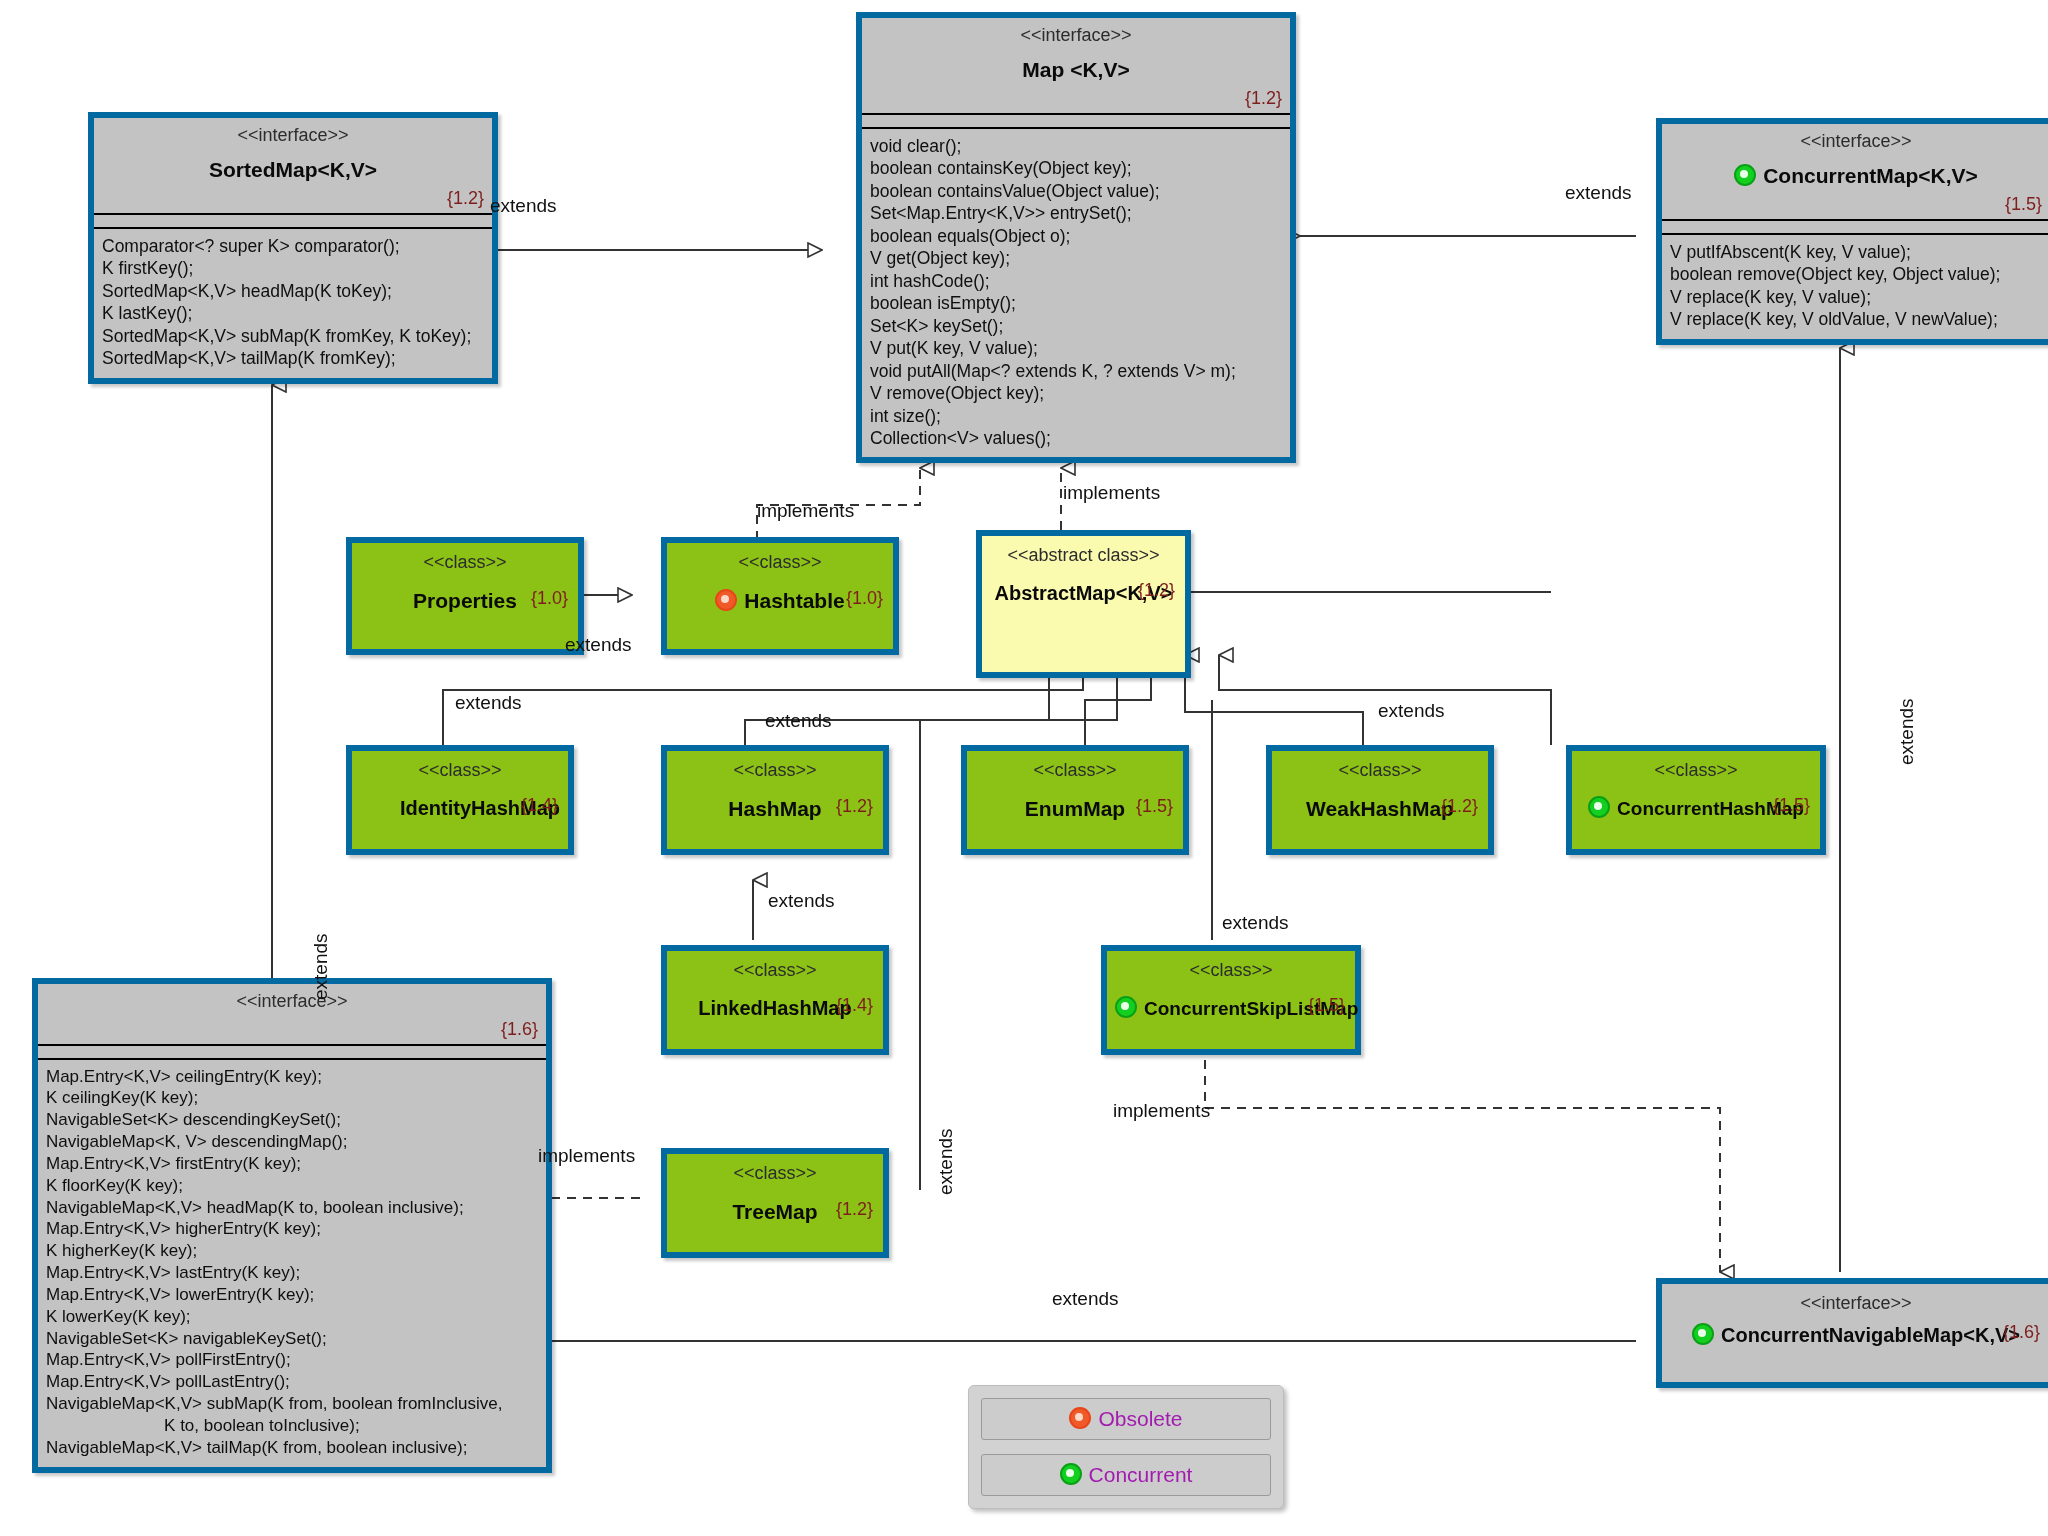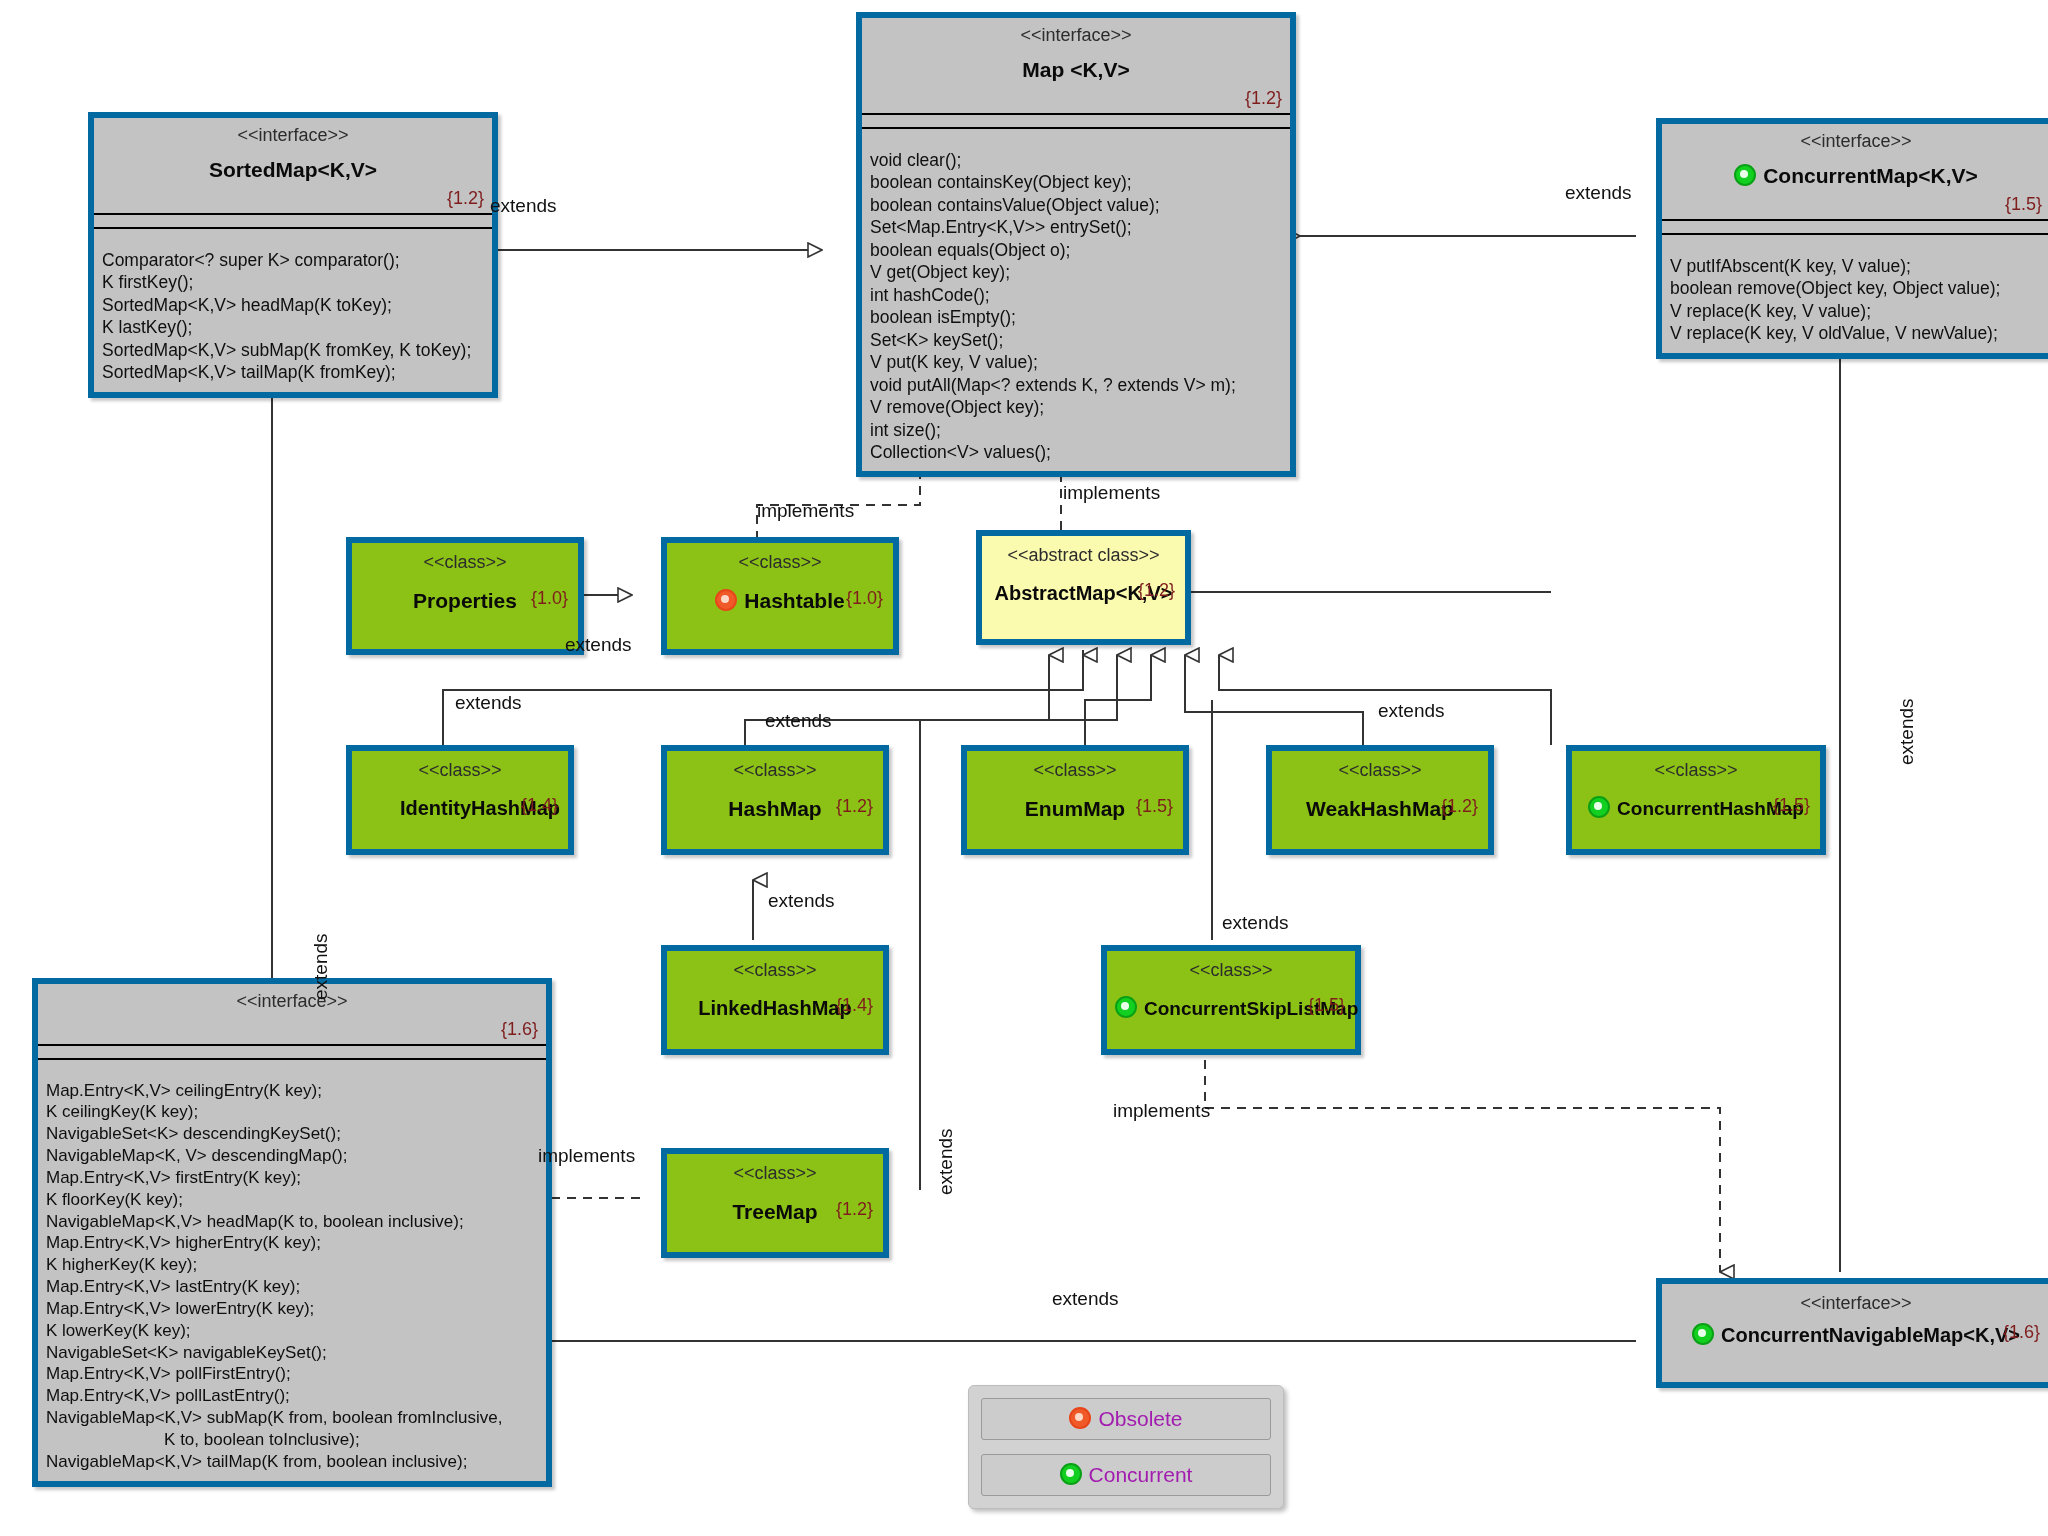--- a/index.html
+++ b/index.html
@@ -14,21 +14,21 @@
   .cls{background:#8cc215;}
   .abs{background:#fbfbb0;}
 
   .hdr{position:relative;padding:6px 8px 4px;}
   .stereo{font-size:18px;color:#2c2c2c;text-align:center;line-height:1.25;}
   .tname{font-size:21px;font-weight:bold;color:#0a0a0a;text-align:center;
          margin-top:10px;line-height:1.2;white-space:nowrap;}
   .ver{font-size:18px;color:#7f1d1d;text-align:right;margin-top:6px;}
 
   .sepwrap{height:12px;border-top:2px solid #000;border-bottom:2px solid #000;}
-  .members{padding:20px 8px 8px 8px;font-size:17.5px;line-height:1.285;
+  .members{padding:6px 8px 8px 8px;font-size:17.5px;line-height:1.285;
            color:#0f0f0f;white-space:pre;}
 
   
   .cbox .stereo{margin-top:2px;}
   .cbox .tname{margin-top:14px;}
   .cbox .ver{position:absolute;right:10px;bottom:8px;margin:0;}
 
   
   .badge{display:inline-block;width:18px;height:18px;border-radius:50%;
          vertical-align:-3px;margin-right:7px;position:relative;}
@@ -213,21 +213,21 @@
   </div>
 
   <div class="box cls cbox" style="left:645px;top:537px;width:238px;height:118px;">
     <div class="hdr">
       <div class="stereo">&lt;&lt;class&gt;&gt;</div>
       <div class="tname"><span class="badge obsolete"></span><span>Hashtable</span></div>
       <div class="ver">{1.0}</div>
     </div>
   </div>
 
-  <div class="box abs cbox" style="left:960px;top:530px;width:215px;height:115px;">
+  <div class="box abs cbox" style="left:960px;top:530px;width:215px;height:148px;">
     <div class="hdr">
       <div class="stereo">&lt;&lt;abstract class&gt;&gt;</div>
       <div class="tname" style="font-size:20px;">AbstractMap&lt;K,V&gt;</div>
       <div class="ver">{1.2}</div>
     </div>
   </div>
 
   <div class="box cls cbox" style="left:330px;top:745px;width:228px;height:110px;">
     <div class="hdr">
       <div class="stereo">&lt;&lt;class&gt;&gt;</div>

